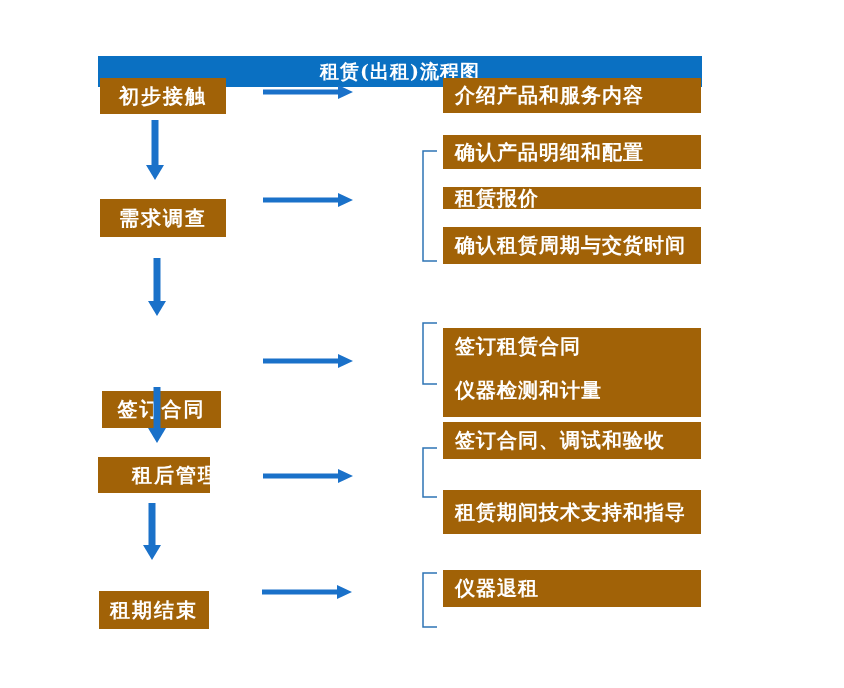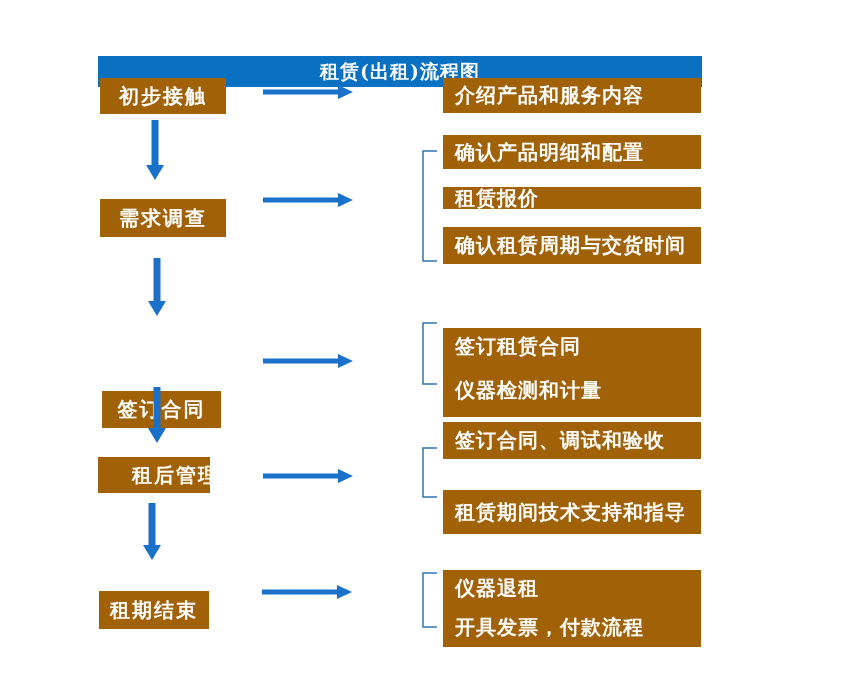--- a/index.html
+++ b/index.html
@@ -77,21 +77,20 @@
 
   <div class="detail-box" style="top:78px;  height:35px;">介绍产品和服务内容</div>
   <div class="detail-box" style="top:135px; height:34px;">确认产品明细和配置</div>
   <div class="detail-box" style="top:187px; height:22px;">租赁报价</div>
   <div class="detail-box" style="top:227px; height:37px;">确认租赁周期与交货时间</div>
   <div class="detail-box" style="top:328px; height:37px;">签订租赁合同</div>
   <div class="detail-box" style="top:363px; height:54px;">仪器检测和计量</div>
   <div class="detail-box" style="top:422px; height:37px;">签订合同、调试和验收</div>
   <div class="detail-box" style="top:490px; height:44px;">租赁期间技术支持和指导</div>
   <div class="detail-box" style="top:570px; height:37px;">仪器退租</div>
-  <div class="detail-box" style="top:607px; height:40px;">开具发票，付款流程</div>
 
   <svg class="overlay" viewBox="0 0 844 688">
 
     <g>
       <line class="arrow-shaft" x1="155" y1="120" x2="155" y2="166" stroke-width="7"></line>
       <polygon class="arrow" points="146,165 164,165 155,180"></polygon>
     </g>
     <g>
       <line class="arrow-shaft" x1="157" y1="258" x2="157" y2="302" stroke-width="7"></line>
       <polygon class="arrow" points="148,301 166,301 157,316"></polygon>

